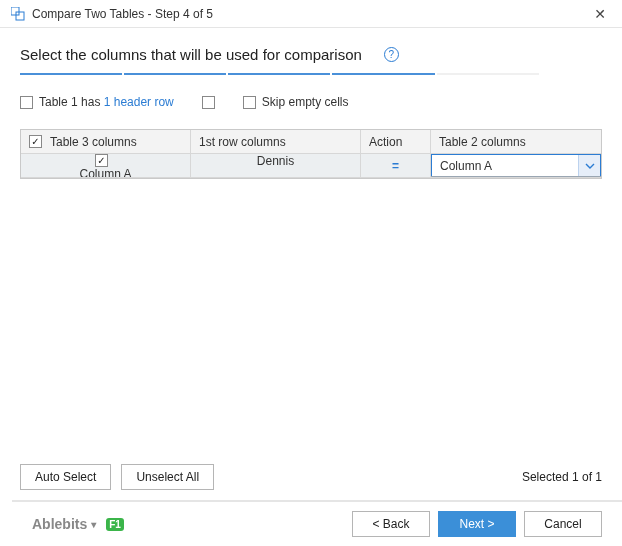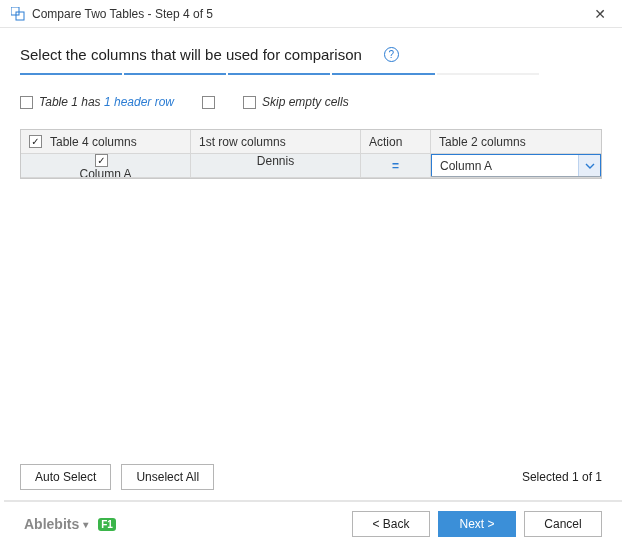--- a/index.html
+++ b/index.html
@@ -63,21 +63,21 @@
   .step {
     height: 2px; flex: 1; background: #d0d0d0;
   }
   .step.done { background: #4a90d9; }
 
   
   .options-row {
     display: flex; gap: 28px; align-items: center;
     margin-bottom: 20px;
   }
-  .opt { display: flex; align-items: flex-end; gap: 6px; font-style: italic; }
+  .opt { display: flex; align-items: flex-end; gap: 6px; }
   .chk {
     width: 13px; height: 13px; border: 1px solid #888; background: #fff;
     display: inline-flex; align-items: center; justify-content: center;
     font-size: 10px; color: #222;
   }
   .chk.checked::after { content: "✓"; }
   .linkish { color: #2b7cd3; }
 
   
   .tbl {
@@ -146,21 +146,21 @@
     border: 1px solid #b5b5b5; background: #fff;
     display: inline-flex; align-items: center; justify-content: center;
     font-size: 12px; color: #222;
   }
   .lower .btn { margin-right: 10px; }
   .lower .status { margin-left: auto; color: #222; }
 
   
   .footer {
     position: absolute;
-    left: 4px; right: 0; bottom: 0; height: 46px;
+    left: 12px; right: 0; bottom: 0; height: 46px;
     border-top: 2px solid #e5e5e5;
     display: flex; align-items: center;
     padding: 0 20px;
   }
   .brand {
     color: #888; font-size: 14px; font-weight: 600;
     display: flex; align-items: center; gap: 4px;
   }
   .brand .caret { font-size: 10px; color: #888; }
   .brand .badge {
@@ -218,21 +218,21 @@
     <label class="opt">
       <span class="chk"></span>
       <span>Skip empty cells</span>
     </label>
   </div>
 
   <div class="tbl">
     <div class="tbl-row tbl-header">
       <div class="cell col-a">
         <span class="chk checked"></span>
-        <span>Table 4 columns</span>
+        <span>Table 3 columns</span>
       </div>
       <div class="cell col-b">
         <span>1st row columns</span>
       </div>
       <div class="cell col-c" style="justify-content:flex-start">
         <span>Action</span>
       </div>
       <div class="cell col-d" style="padding:0 8px">
         <span>Table 2 columns</span>
       </div>

